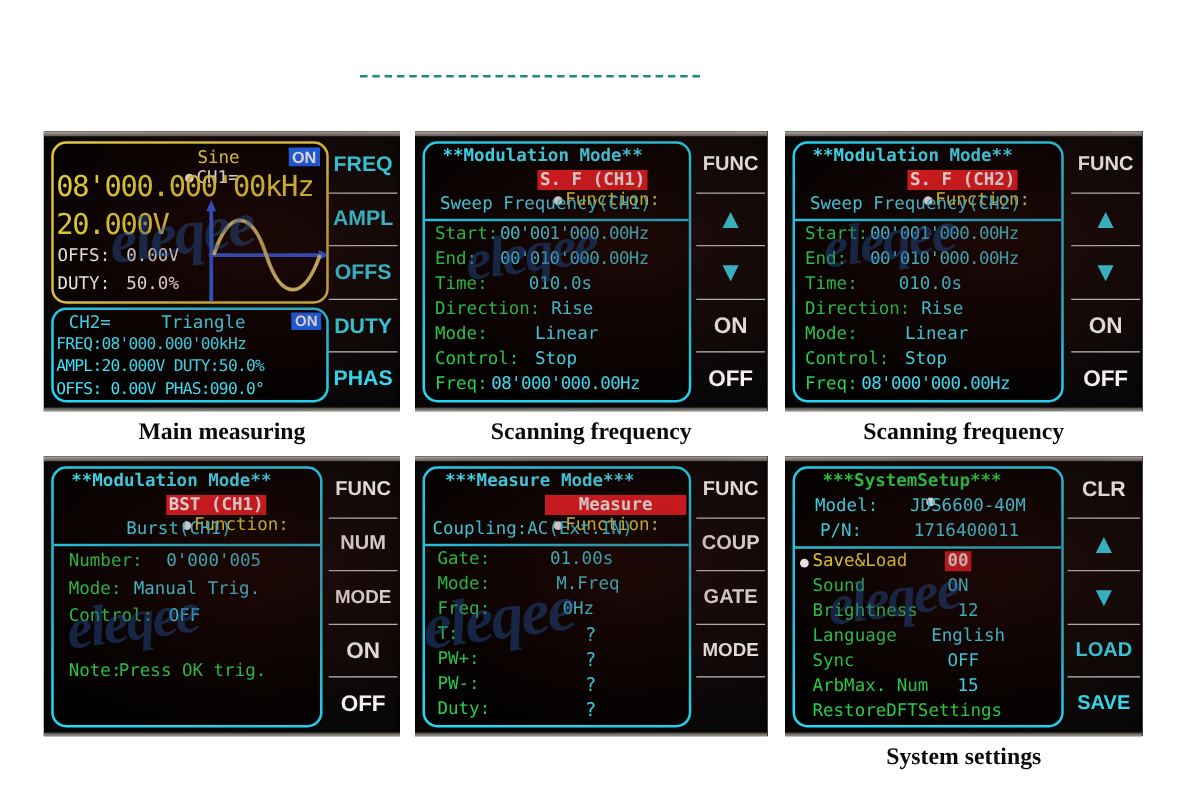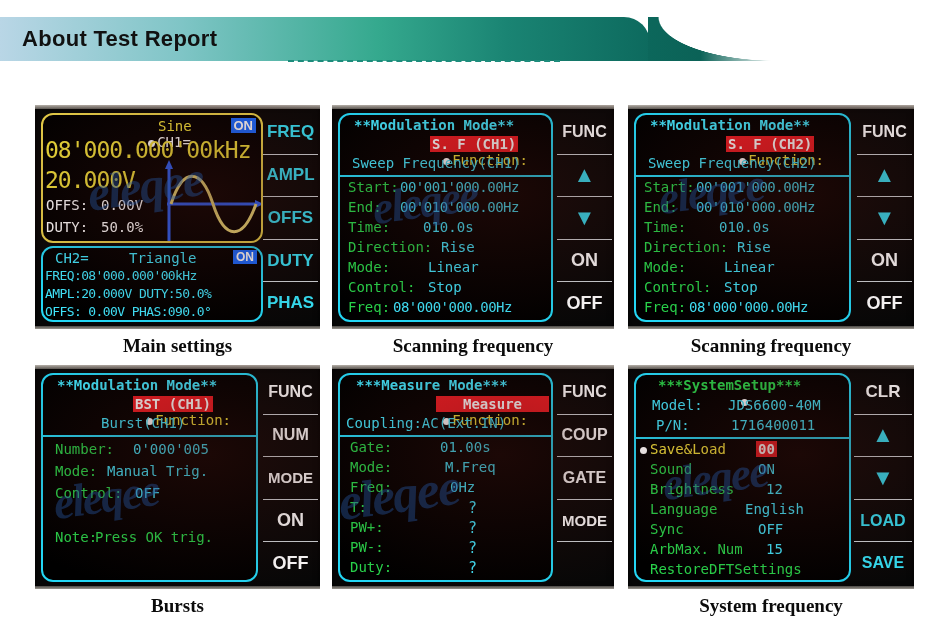--- a/index.html
+++ b/index.html
@@ -103,25 +103,20 @@
     display:inline-block; width:7px; height:7px; border-radius:50%;
     background:#ffffff; vertical-align:middle; margin-right:2px;
   }
   .sine-svg { position:absolute; }
 </style>
 </head>
 <body>
 
 <div class="page">
 
-  <div class="banner-wrap">
-    <div class="banner"></div>
-    <div class="banner-tail"></div>
-    <div class="banner-title">About Test Report</div>
-  </div>
   <div class="dash-line"></div>
 
   <div class="grid">
 
     <div class="cell" style="left:35px; top:5px; width:285px;">
       <div class="device" style="width:285px; height:224px;">
         <div class="bezel-top"></div>
         <div class="bezel-bottom"></div>
 
         <div class="lcd yellowtop" style="left:6px; top:8px; width:222px; height:130px;">
@@ -160,21 +155,21 @@
         <div class="keys" style="width:55px; top:6px; bottom:5px; right:2px;">
           <div class="key cyan" style="height:20%; font-size:17px;">FREQ</div>
           <div class="key cyan" style="height:20%; font-size:17px;">AMPL</div>
           <div class="key cyan" style="height:20%; font-size:17px;">OFFS</div>
           <div class="key cyan" style="height:20%; font-size:17px;">DUTY</div>
           <div class="key cyan" style="height:20%; font-size:17px;">PHAS</div>
         </div>
         <div class="glow"></div>
         <div class="watermark" style="left:52px; top:52px; font-size:50px;">eleqee</div>
       </div>
-      <div class="caption">Main settings</div>
+      <div class="caption">Main measuring</div>
     </div>
 
     <div class="cell" style="left:332px; top:5px; width:282px;">
       <div class="device" style="width:282px; height:224px;">
         <div class="bezel-top"></div>
         <div class="bezel-bottom"></div>
         <div class="lcd" style="left:6px; top:8px; width:215px; height:209px;">
           <div class="row c-cyan" style="position:absolute; left:14px; top:2px; font-size:14px; font-weight:bold;">**Modulation Mode**</div>
           <div class="row" style="position:absolute; left:2px; top:21px; font-size:14px;">
             <span class="bullet"></span><span class="c-yellow">Function:</span>
@@ -323,21 +318,20 @@
         <div class="keys" style="width:55px; top:6px; bottom:5px; right:2px;">
           <div class="key" style="height:20%; font-size:16px;">FUNC</div>
           <div class="key" style="height:20%; font-size:16px;">NUM</div>
           <div class="key" style="height:20%; font-size:15px;">MODE</div>
           <div class="key" style="height:20%; font-size:18px;">ON</div>
           <div class="key" style="height:20%; font-size:18px;">OFF</div>
         </div>
         <div class="glow"></div>
         <div class="watermark" style="left:18px; top:105px; font-size:46px;">eleqee</div>
       </div>
-      <div class="caption">Bursts</div>
     </div>
 
     <div class="cell" style="left:332px; top:265px; width:282px;">
       <div class="device" style="width:282px; height:224px;">
         <div class="bezel-top"></div>
         <div class="bezel-bottom"></div>
         <div class="lcd" style="left:6px; top:8px; width:215px; height:209px;">
           <div class="row c-cyan" style="position:absolute; left:16px; top:2px; font-size:14px; font-weight:bold;">***Measure Mode***</div>
           <div class="row" style="position:absolute; left:2px; top:21px; font-size:14px;">
             <span class="bullet"></span><span class="c-yellow">Function:</span>
@@ -440,17 +434,17 @@
         <div class="keys" style="width:58px; top:6px; bottom:5px; right:2px;">
           <div class="key" style="height:20%; font-size:17px;">CLR</div>
           <div class="key cyan" style="height:20%; font-size:22px;">▲</div>
           <div class="key cyan" style="height:20%; font-size:22px;">▼</div>
           <div class="key cyan" style="height:20%; font-size:16px;">LOAD</div>
           <div class="key cyan" style="height:20%; font-size:16px;">SAVE</div>
         </div>
         <div class="glow"></div>
         <div class="watermark" style="left:34px; top:86px; font-size:46px;">eleqee</div>
       </div>
-      <div class="caption">System frequency</div>
+      <div class="caption">System settings</div>
     </div>
 
   </div>
 </div>
 
 </body></html>

